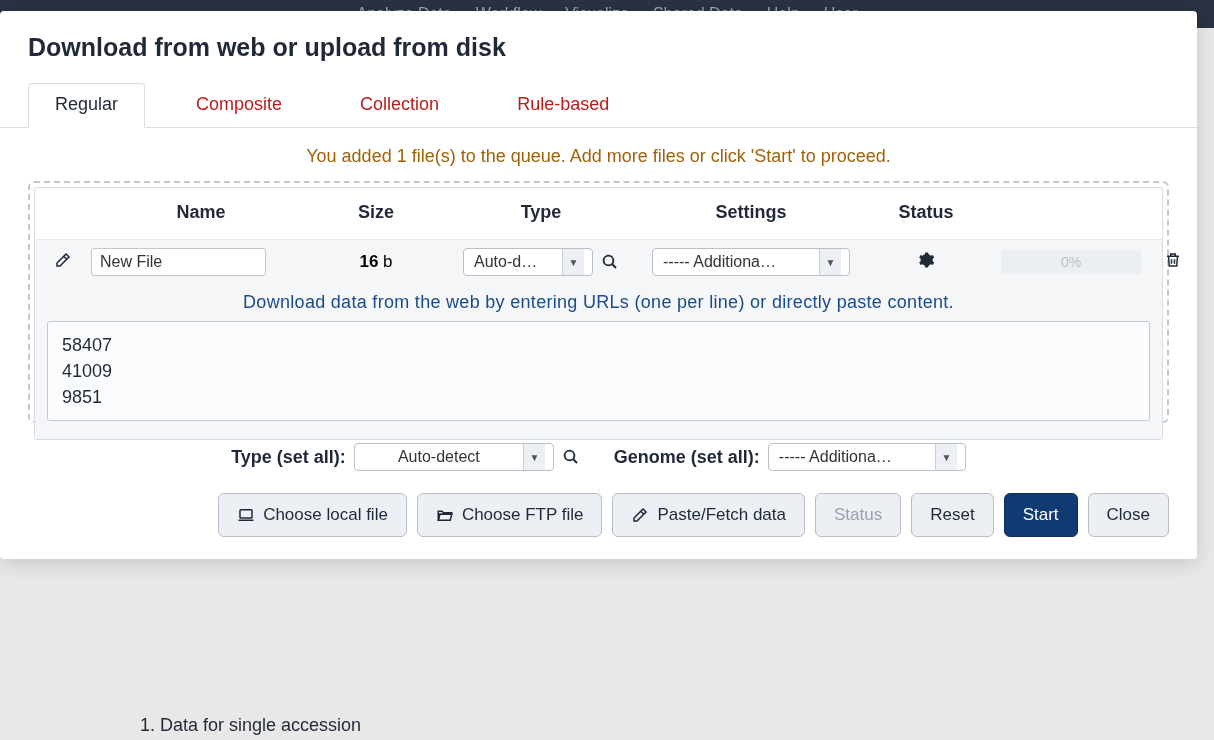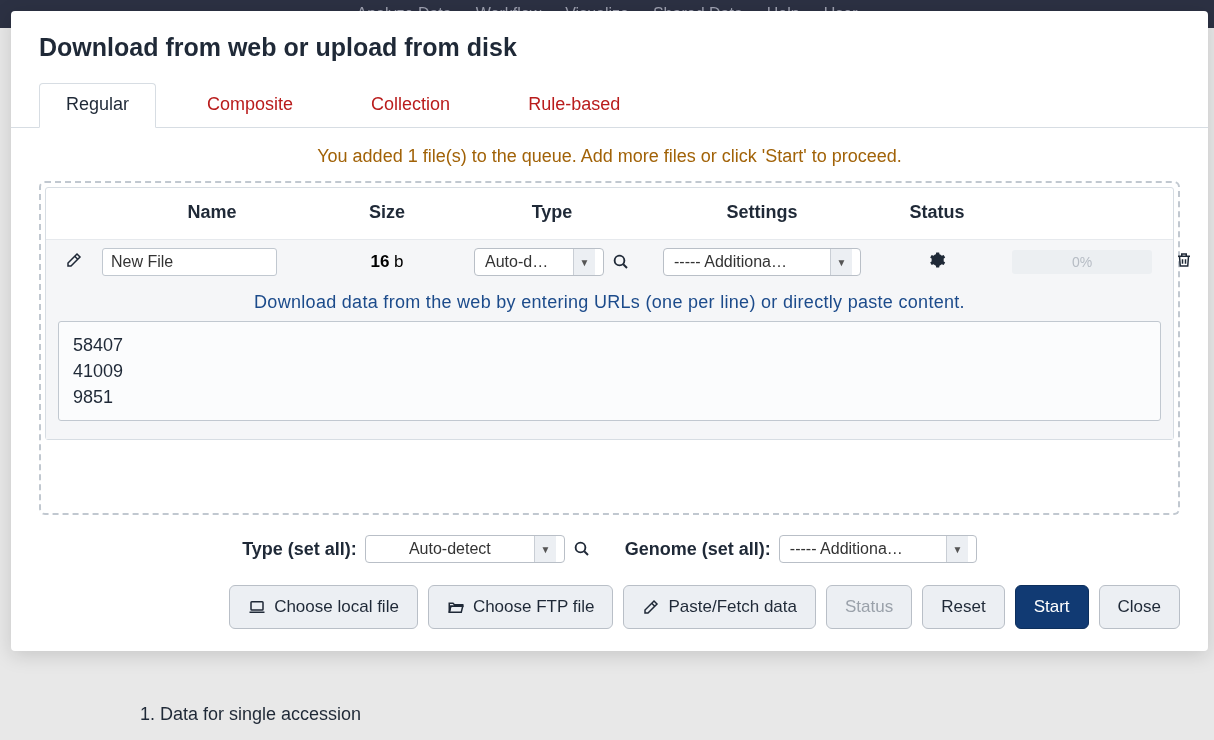--- a/index.html
+++ b/index.html
@@ -19,31 +19,31 @@
   align-items: center;
   gap: 24px;
   font-size: 16px;
   color: #aaa;
   position: absolute;
   top: 0; left: 0; right: 0;
 }
 .topnav span { color: #9fa2b1; }
 .bg-text {
   position: absolute;
-  bottom: 15px;
+  bottom: 4px;
   left: 140px;
   font-size: 18px;
   color: #1f2937;
 }
 .modal {
   position: absolute;
   top: 11px;
-  left: 11px;
+  left: 0;
   width: 1197px;
-  height: 640px;
+  height: 548px;
   background: #fff;
   border-radius: 4px;
   box-shadow: 0 4px 20px rgba(0,0,0,0.15);
   display: flex;
   flex-direction: column;
 }
 .modal-title {
   font-size: 25px;
   font-weight: 700;
   color: #1f2937;

